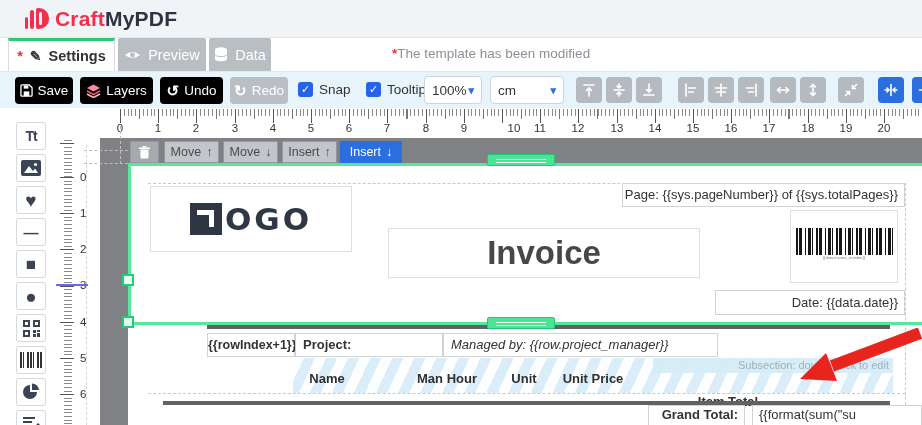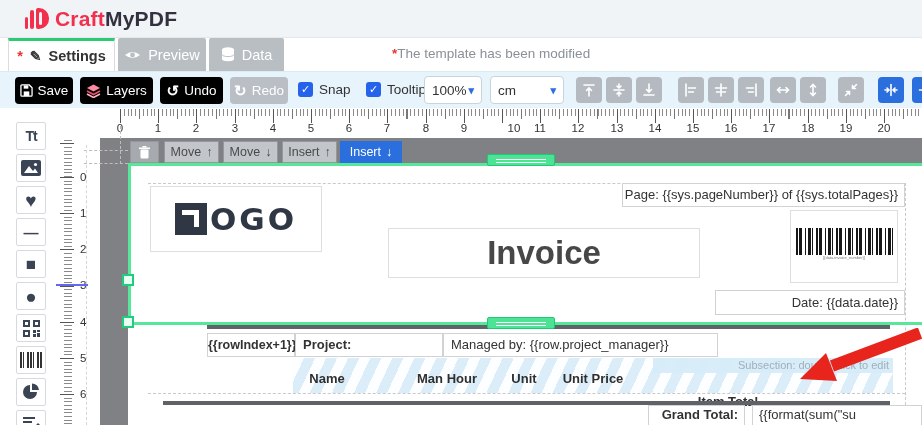--- a/index.html
+++ b/index.html
@@ -22,21 +22,21 @@
 
   
   .tabs { position:absolute; left:0; top:38px; width:922px; height:33px; background:#fff; }
   .tab { position:absolute; top:0; height:33px; display:flex; align-items:center;
          justify-content:center; gap:7px; font-size:14.5px; cursor:pointer; }
   .tab.inactive { background:#b9bec3; color:#fff; border-radius:2px 2px 0 0; }
   .tab.active { background:#fff; color:#333; font-weight:bold;
                 border:1px solid #d9dde1; border-bottom:none; border-top:3px solid #2ec973; }
   .t-designer { left:8px;  width:107px; }
   .t-preview  { left:118px; width:88px; }
-  .t-data     { left:209px; width:75px; }
+  .t-data     { left:209px; width:62px; }
   .t-settings { left:287px; width:92px; }
   .red-ast { color:#e8342e; font-weight:bold; }
   .modified { position:absolute; left:392px; top:8px; font-size:13.5px; color:#8a9097; }
   .pencil-glyph { font-size:14px; color:#3a3a3a; }
 
   
   .toolbar { position:absolute; left:0; top:71px; width:922px; height:37px;
              background:#e8f4fb; border-top:1px solid #dceaf2; }
   .tbtn { position:absolute; top:5px; height:27px; border:none; border-radius:4px;
           color:#fff; font-size:13.5px; display:flex; align-items:center;
@@ -114,21 +114,21 @@
   .handle-pill::before, .handle-pill::after { content:""; position:absolute; left:8px; right:8px;
                  height:1px; background:#fff; } 
   .handle-pill::before { top:4px; } .handle-pill::after { top:7px; }
 
   
   .el { position:absolute; border:1px solid #d2d2d2; background:#fff; font-size:13px; color:#333; }
   .dashed-h { position:absolute; border-top:1px dashed #c9c9c9; }
   .dashed-v { position:absolute; border-left:1px dashed #c9c9c9; }
   .e-pageinfo { left:494px; top:18px; width:283px; height:24px; text-align:right;
                 line-height:22px; padding-right:6px; }
-  .e-logo { left:22px; top:21px; width:172px; height:66px; display:flex; align-items:center;
+  .e-logo { left:22px; top:21px; width:202px; height:66px; display:flex; align-items:center;
             justify-content:center; gap:3px; border-color:#dedede; }
   .logo-sq { width:32px; height:32px; background:#2e3743; position:relative; }
   .logo-sq::before { content:""; position:absolute; left:7px; top:7px; width:12px; height:12px;
             border:5px solid #fff; border-left:none; border-bottom:none; background:#2e3743; }
   .logo-ogo { font-size:31px; font-weight:bold; color:#2e3743; letter-spacing:3px;
               font-family:"DejaVu Sans", sans-serif; }
   .e-title { left:260px; top:63px; width:312px; height:50px; display:flex; align-items:center;
              justify-content:center; font-size:33px; font-weight:bold; color:#474747;
              border-color:#dedede; }
   .e-barcode { left:662px; top:45px; width:108px; height:73px; border-color:#dedede; }
@@ -137,21 +137,21 @@
   .bc-caption { position:absolute; left:0; top:44px; width:100%; text-align:center;
                 font-size:4px; color:#777; }
   .e-date { left:587px; top:125px; width:190px; height:25px; text-align:right;
             line-height:23px; padding-right:6px; }
   .divider { position:absolute; height:4px; background:#5f6368; }
   .dv-1 { left:79px; top:160px; width:683px; } .dv-2 { left:35px; top:236px; width:727px; }
   .e-rowindex { left:79px; top:168px; width:88px; height:24px; text-align:center;
                 line-height:22px; font-weight:bold; font-size:12.5px; }
   .e-project { left:167px; top:168px; width:148px; height:24px; line-height:22px;
                padding-left:7px; font-weight:bold; }
-  .e-managed { left:315px; top:168px; width:275px; height:24px; line-height:22px; padding-left:7px; }
+  .e-managed { left:315px; top:168px; width:275px; height:24px; line-height:22px; padding-left:7px;font-style:italic; }
   .e-band { left:165px; top:193px; width:600px; height:35px; border:none;
       background:repeating-linear-gradient(115deg,#fdfeff 0 10px,#daedf8 10px 20px); }
   .col { position:absolute; top:13px; transform:translateX(-50%); font-weight:bold;
          font-size:13px; color:#2f2f2f; white-space:nowrap; }
   .c-name { left:34px; } .c-manhour { left:150px;padding-left:8px; } .c-unit { left:231px; }
   .c-unitprice { left:300px; } .c-itemtotal { left:435px;margin-top:23px; }
   .subsection { position:absolute; left:525px; top:193px; width:240px; height:15px;
                 background:rgba(214,236,248,.92); color:#9fb0bb; font-size:11px;
                 text-align:right; padding-right:4px; line-height:14px; z-index:5; }
   .e-gtlabel { left:520px; top:240px; width:97px; height:22px; text-align:right;

